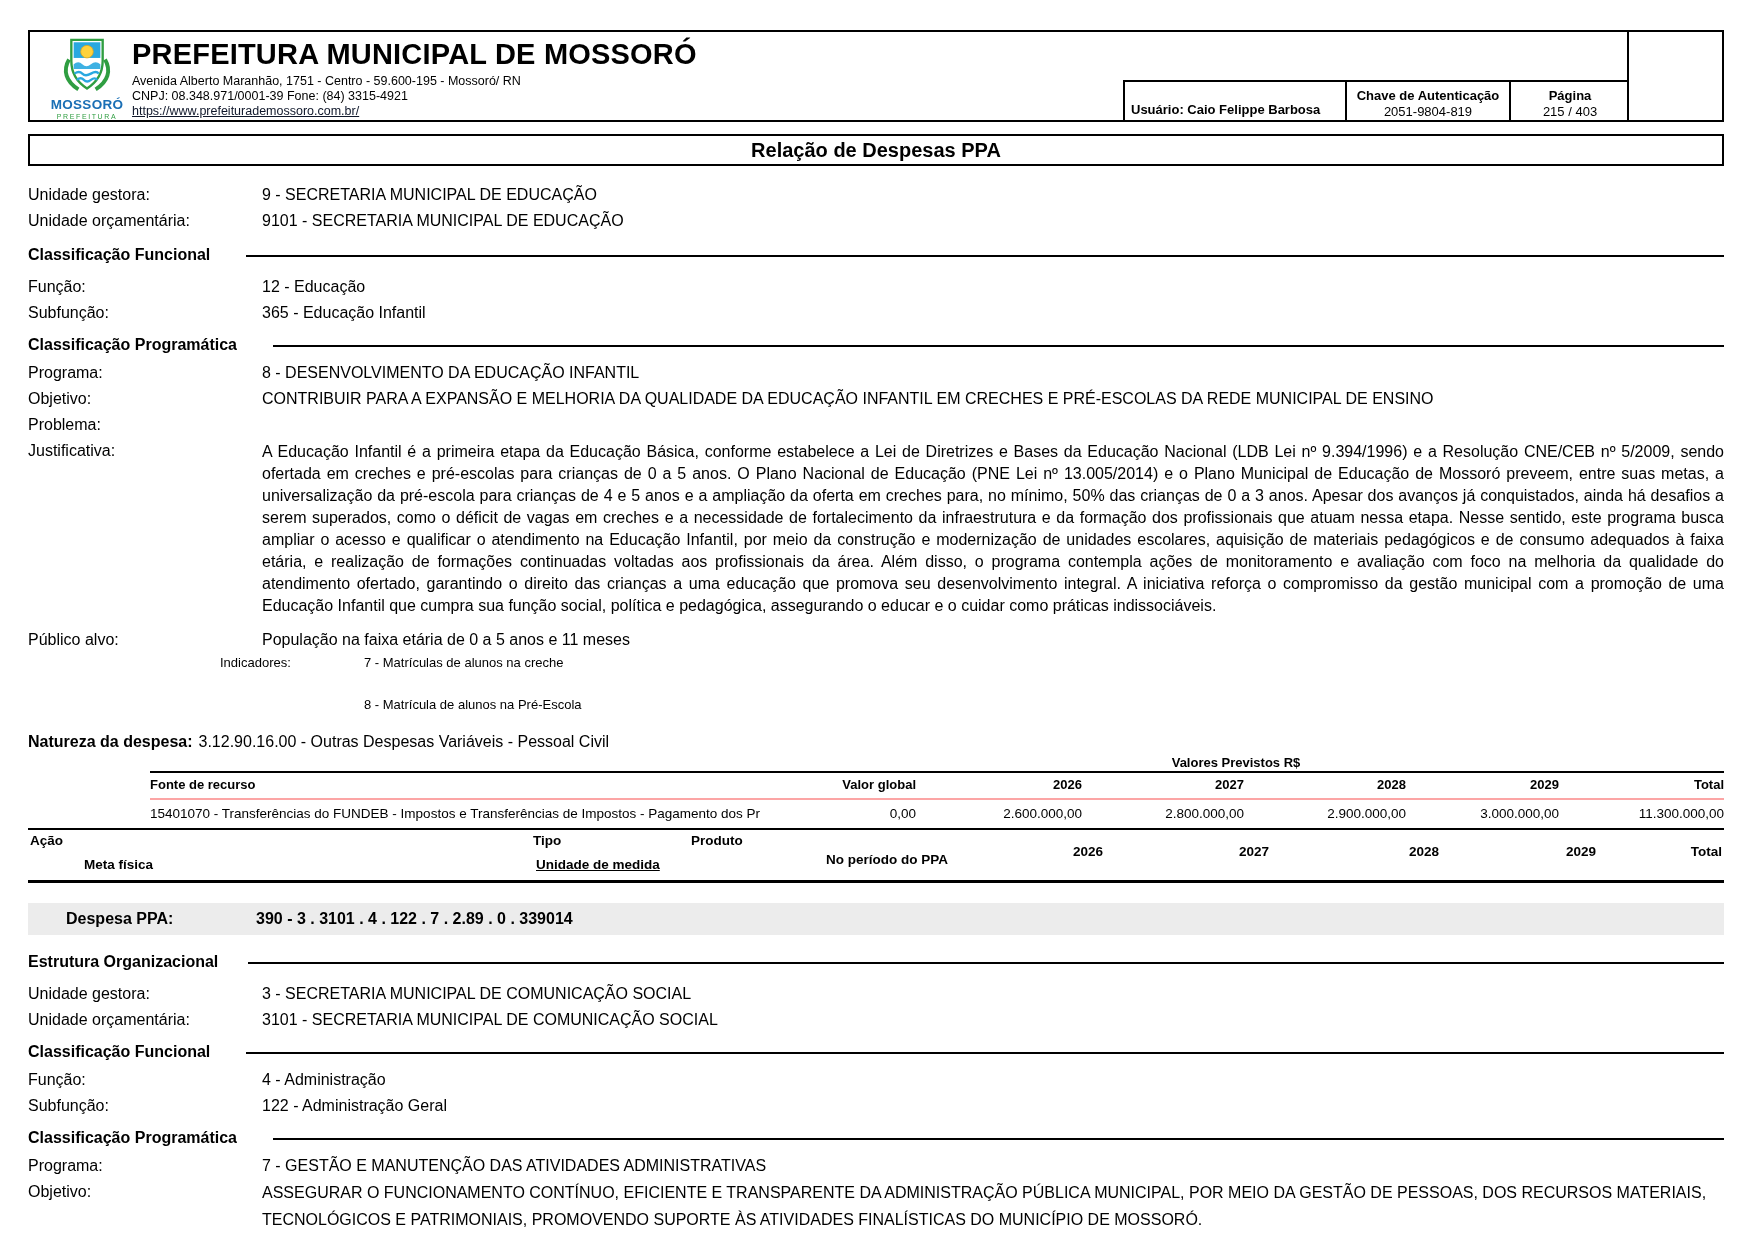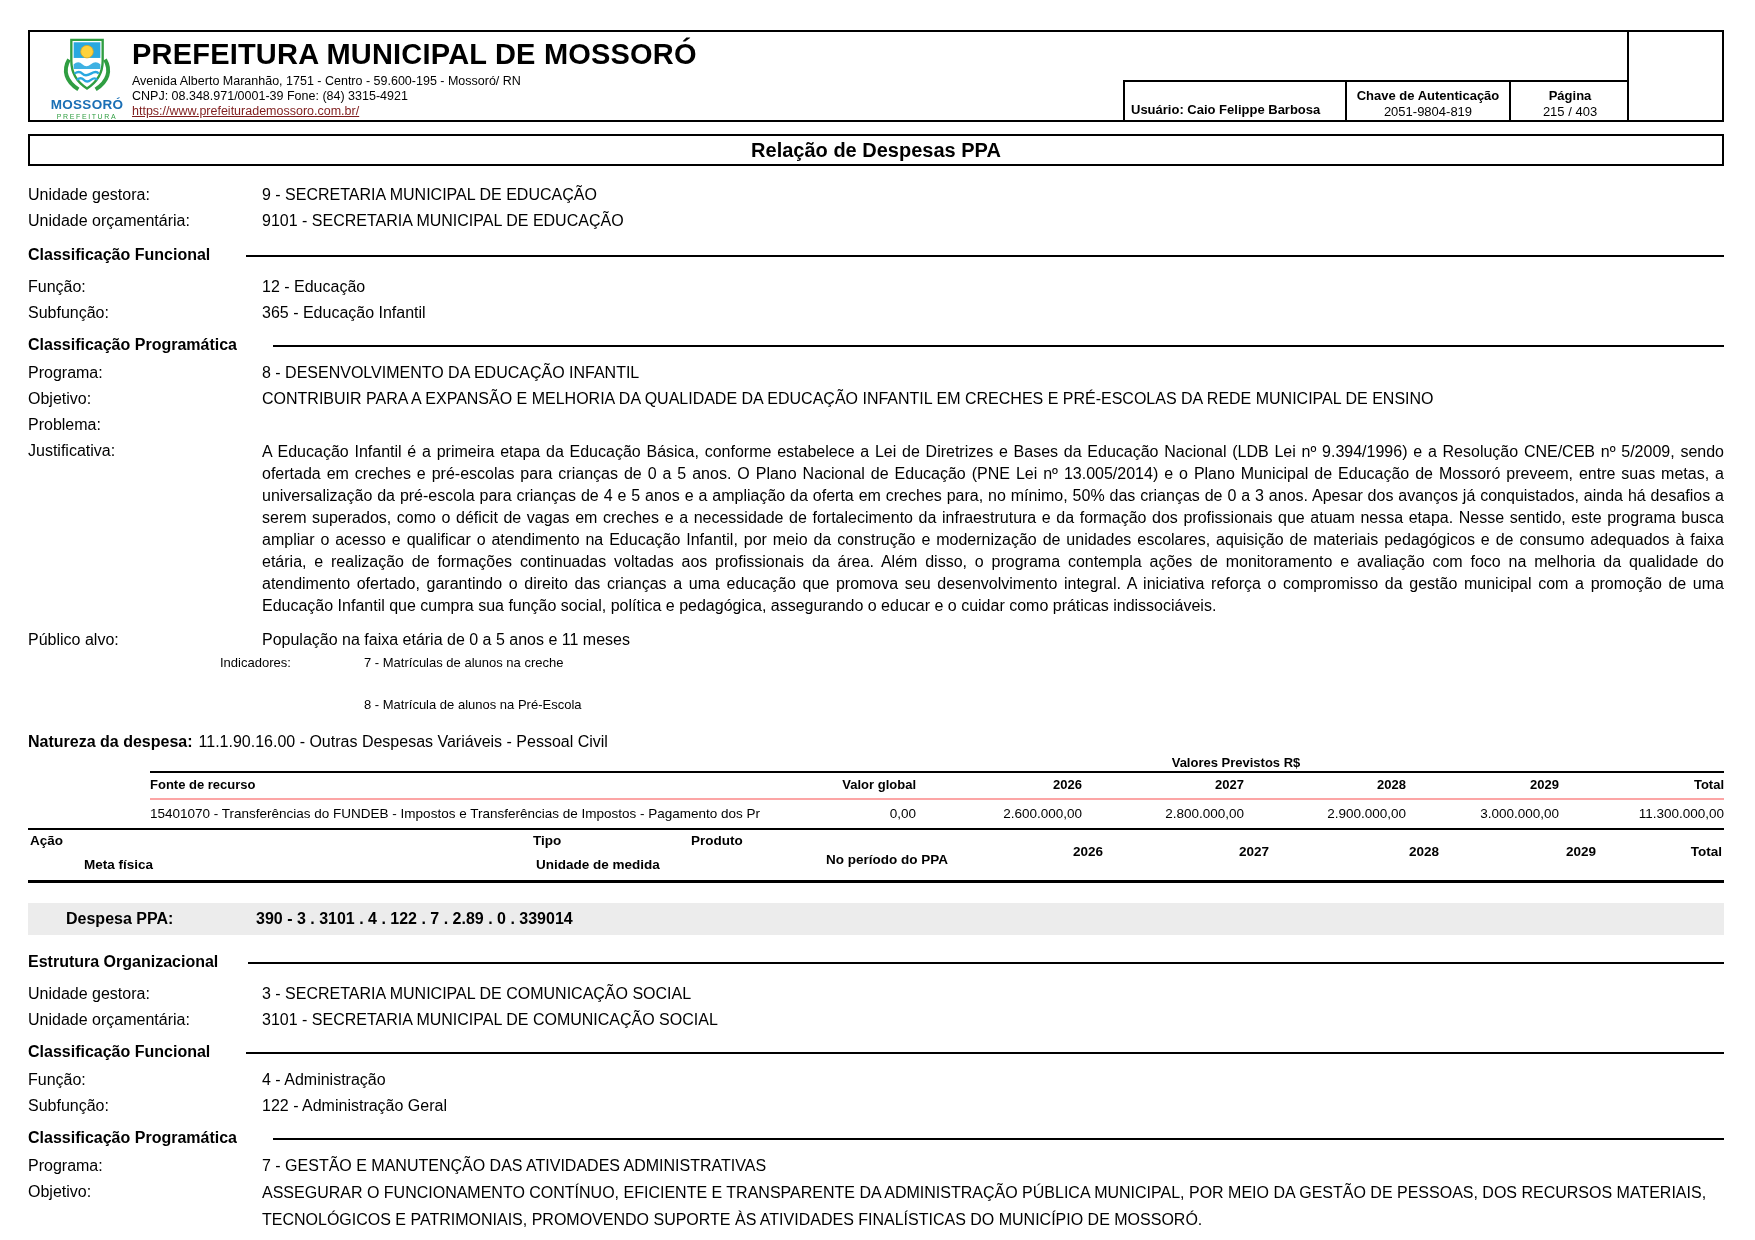--- a/index.html
+++ b/index.html
@@ -8,21 +8,21 @@
   .page{position:absolute;left:28px;top:30px;width:1696px;}
 
   
   .header-box{position:relative;height:92px;border:2px solid #000;box-sizing:border-box;}
   .logo{position:absolute;left:14px;top:4px;width:86px;text-align:center;line-height:1;}
   .logo-brand{font-size:13.5px;font-weight:bold;color:#1a6fb5;letter-spacing:.3px;margin-top:1px;}
   .logo-sub{font-size:7px;color:#2f9e41;letter-spacing:1.6px;margin-top:1px;}
   .org-block{position:absolute;left:102px;top:6px;}
   .org-name{font-size:29px;font-weight:bold;letter-spacing:.2px;margin-bottom:3px;}
   .org-line{font-size:12.5px;line-height:15px;}
-  .org-link{text-decoration:underline;color:#7f1d1d;cursor:pointer;}
+  .org-link{text-decoration:underline;color:#0f172a;cursor:pointer;}
   .user-box{position:absolute;left:1093px;top:48px;bottom:0;width:506px;
             border-top:2px solid #000;border-left:2px solid #000;display:flex;box-sizing:border-box;}
   .ucell-user{width:222px;border-right:2px solid #000;box-sizing:border-box;
               display:flex;align-items:flex-end;padding:3px 6px;font-size:13px;font-weight:bold;}
   .ucell{width:164px;border-right:2px solid #000;box-sizing:border-box;text-align:center;padding-top:6px;}
   .ucell:last-child{border-right:none;width:118px;}
   .ucell-label{font-size:13px;font-weight:bold;line-height:16px;}
   .ucell-value{font-size:13px;line-height:16px;}
   .hdr-divider{position:absolute;top:0;bottom:0;left:1597px;width:0;border-left:2px solid #000;}
 
@@ -62,21 +62,21 @@
   .num{text-align:right;}
 
   
   .band{position:relative;height:50px;border-top:2px solid #000;border-bottom:3px solid #000;
         font-size:13.5px;font-weight:bold;}
   .band span{position:absolute;white-space:nowrap;}
   .b-acao{left:2px;top:3px;}
   .b-tipo{left:505px;top:3px;}
   .b-produto{left:663px;top:3px;}
   .b-meta{left:56px;top:27px;}
-  .b-unid{left:508px;top:27px;}
+  .b-unid{left:508px;top:27px;text-decoration:underline;}
   .b-periodo{left:798px;top:22px;}
   .b-y{top:14px;width:70px;text-align:center;}
   .b-y26{left:1025px;} .b-y27{left:1191px;} .b-y28{left:1361px;} .b-y29{left:1523px;width:60px;}
   .b-total{right:2px;top:14px;}
 
   
   .despesa-band{margin-top:20px;height:32px;background:#ececec;display:flex;align-items:center;
                 font-size:16px;font-weight:bold;padding-left:36px;}
   .despesa-band .dlabel{width:192px;padding-left:2px;flex-shrink:0;box-sizing:border-box;}
 
@@ -182,21 +182,21 @@
 
     <div class="ind-row">
       <span class="ind-label">Indicadores:</span>
       <span>7 - Matrículas de alunos na creche</span>
     </div>
     <div class="ind-row second">
       <span class="ind-spacer">8 - Matrícula de alunos na Pré-Escola</span>
     </div>
 
     <div class="natureza">
-      <b>Natureza da despesa:</b><span>11.1.90.16.00 - Outras Despesas Variáveis - Pessoal Civil</span>
+      <b>Natureza da despesa:</b><span>3.12.90.16.00 - Outras Despesas Variáveis - Pessoal Civil</span>
     </div>
   </div>
 
   <div>
     <div class="vt-caption">Valores Previstos R$</div>
     <div class="vt-head">
       <span>Fonte de recurso</span>
       <span class="num">Valor global</span>
       <span class="num">2026</span>
       <span class="num">2027</span>

